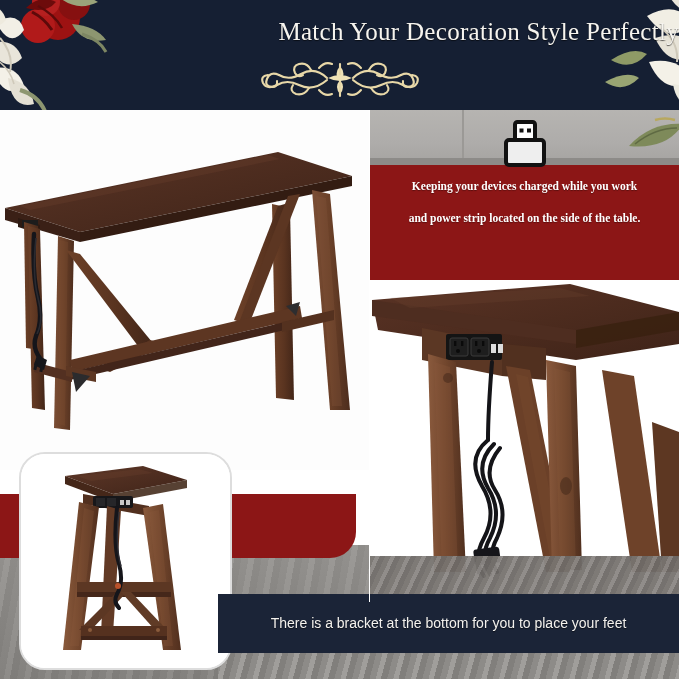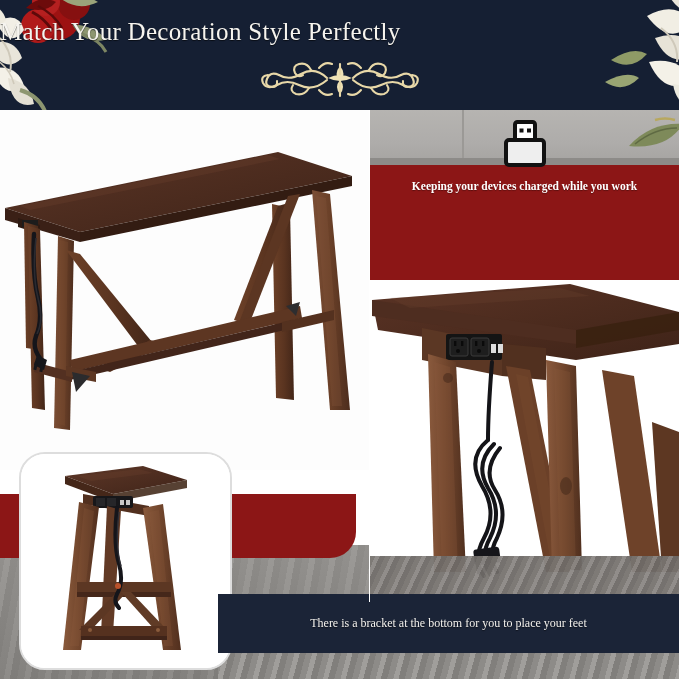--- a/index.html
+++ b/index.html
@@ -1,21 +1,21 @@
 <!DOCTYPE html>
 <html><head>
 <meta charset="utf-8">
 <style>
   html,body{margin:0;padding:0;background:#fff;}
   body{width:679px;height:679px;font-family:"Liberation Serif",serif;}
   #stage{position:relative;width:679px;height:679px;overflow:hidden;background:#ffffff;}
 
   
   .header{position:absolute;left:0;top:0;width:679px;height:110px;background:#151f33;overflow:hidden;}
-  .hdr-title{position:absolute;left:0;top:18px;width:679px;text-align:left;
+  .hdr-title{position:absolute;left:0;top:18px;width:679px;text-align:right;
     color:#f6f4ef;font-size:25px;letter-spacing:.3px;font-family:"Liberation Serif",serif;
     text-shadow:0 1px 1px rgba(0,0,0,.6);z-index:6;}
   .ornament{position:absolute;left:50%;transform:translateX(-50%);top:58px;width:250px;height:44px;z-index:6;}
 
   
   .floral-l{position:absolute;left:-14px;top:-18px;width:145px;height:150px;z-index:4;}
   .floral-r{position:absolute;right:-18px;top:-24px;width:120px;height:140px;z-index:4;}
 
   
   .panel-left{position:absolute;left:0;top:110px;width:369px;height:360px;background:#fefefe;overflow:hidden;}
@@ -45,22 +45,22 @@
      border-bottom-right-radius:26px;z-index:3;}
   .bl-floor{position:absolute;left:0;top:545px;width:369px;height:134px;
      background:repeating-linear-gradient(100deg,#8f8d8a 0 7px,#a3a19e 7px 13px,#858380 13px 20px);z-index:2;}
   .bl-floor2{position:absolute;left:0;top:545px;width:369px;height:134px;
      background:linear-gradient(180deg,rgba(150,148,145,.55),rgba(120,118,115,.5));z-index:2;}
   .inset-card{position:absolute;left:19px;top:452px;width:213px;height:218px;background:#ffffff;
      border:2px solid #dddddd;border-radius:26px;z-index:8;overflow:hidden;box-sizing:border-box;}
 
   
   .navybar{position:absolute;left:218px;top:594px;width:461px;height:59px;background:#1b2437;z-index:9;}
-  .navybar span{display:block;color:#f4f2ee;font-size:12px;line-height:59px;text-align:center;
-     font-family:Liberation Serif, serif;text-shadow:0 1px 1px rgba(0,0,0,.55);white-space:nowrap;}
+  .navybar span{display:block;color:#f4f2ee;font-size:14px;line-height:59px;text-align:center;
+     font-family:Liberation Sans, sans-serif;text-shadow:0 1px 1px rgba(0,0,0,.55);white-space:nowrap;}
   .bottom-strip{position:absolute;left:218px;top:653px;width:461px;height:26px;
      background:repeating-linear-gradient(105deg,#8d8b88 0 6px,#a09e9b 6px 11px,#817f7c 11px 17px);z-index:4;}
 
   
   .gap-v{position:absolute;left:369px;top:110px;width:1px;height:492px;background:#ffffff;z-index:12;}
   .gap-h{position:absolute;left:370px;top:280px;width:309px;height:2px;background:#ffffff;z-index:12;}
 
   svg{display:block;}
 </style>
 </head>
@@ -235,20 +235,21 @@
       <svg viewBox="0 0 46 48" width="46" height="48">
         <rect x="13" y="2" width="20" height="19" rx="2.5" fill="#fff" stroke="#111" stroke-width="4"></rect>
         <rect x="17.5" y="8.5" width="4" height="4" fill="#111"></rect>
         <rect x="25" y="8.5" width="4" height="4" fill="#111"></rect>
         <rect x="4" y="20" width="38" height="25" rx="3" fill="#eeeeee" stroke="#111" stroke-width="4"></rect>
       </svg>
     </span>
 
     <div class="red-banner">
       <p>Keeping your devices charged while you work</p>
+      <p>and power strip located on the side of the table.</p>
     </div>
   </div>
 
   <div class="panel-rb">
     <svg viewBox="0 0 309 320" width="309" height="320">
       <defs>
         <linearGradient id="topB" x1="0" y1="0" x2="1" y2="1">
           <stop offset="0%" stop-color="#5a3325"></stop>
             <stop offset="60%" stop-color="#4a2a1d"></stop>
           <stop offset="100%" stop-color="#3e2318"></stop>

